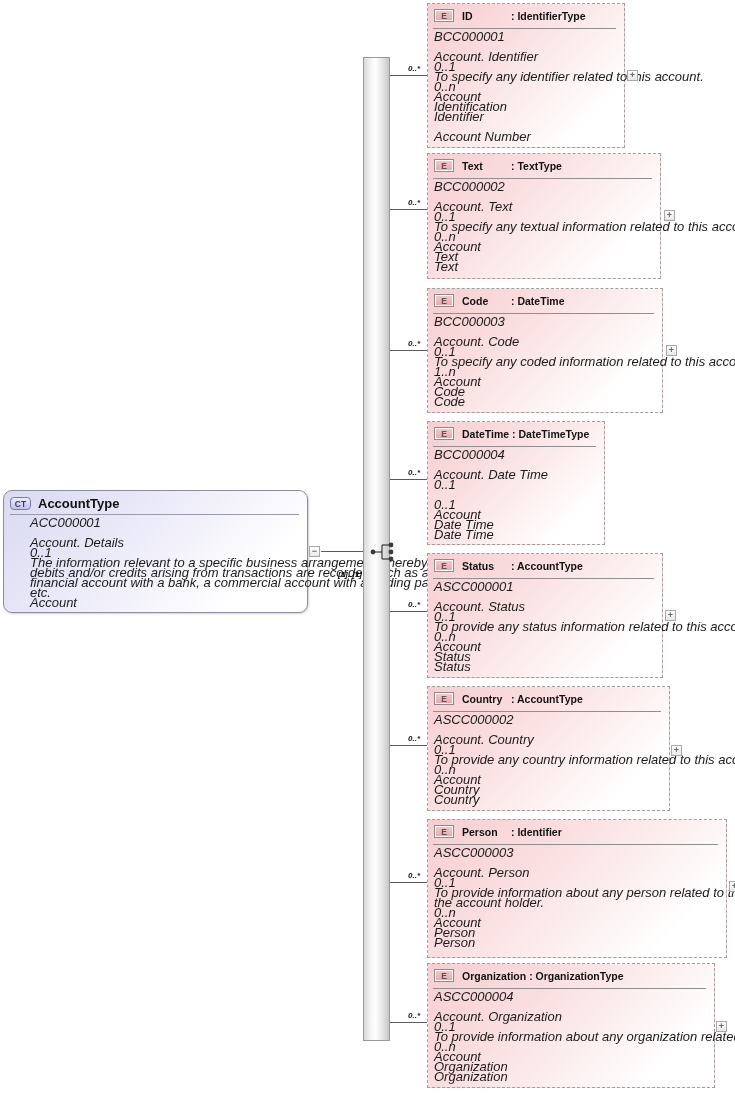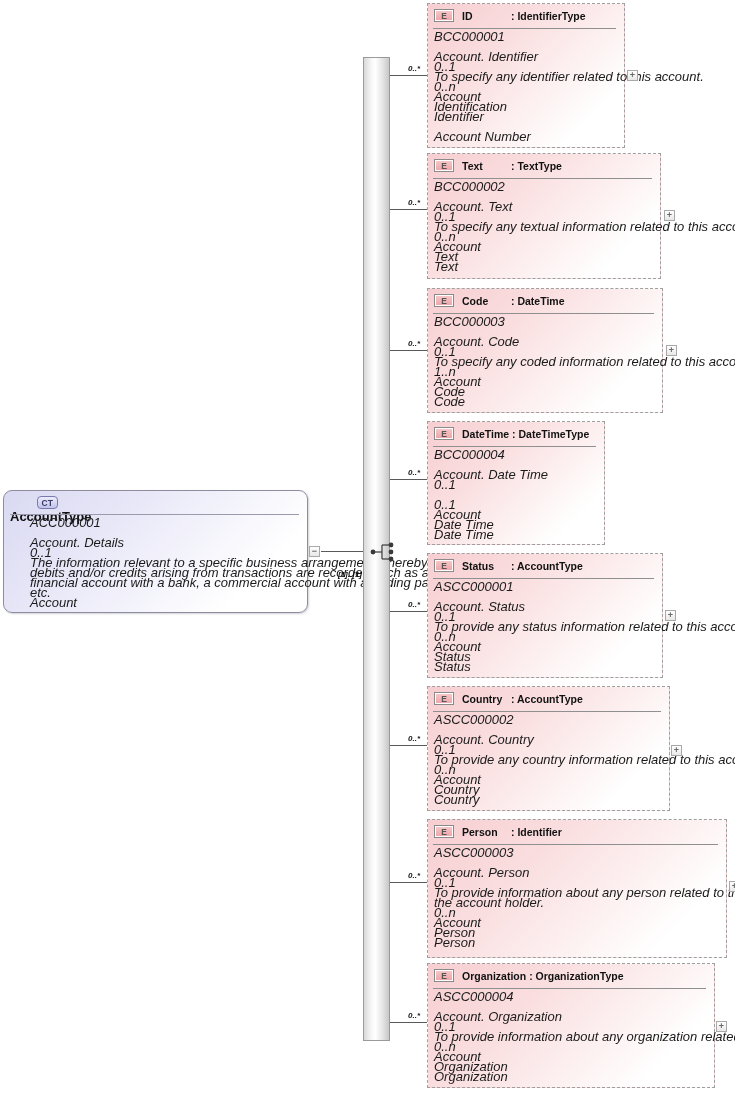--- a/index.html
+++ b/index.html
@@ -8,21 +8,21 @@
     font-family:"Liberation Sans",sans-serif;overflow:hidden;
   }
   
   .root-box{
     position:absolute;left:3px;top:490px;width:305px;height:123px;
     border:1px solid #8d8d9e;border-radius:9px;
     background:linear-gradient(135deg,#d9d9f2 0%,#e9e8f8 35%,#ffffff 80%);
     box-shadow:1px 1px 2px rgba(120,120,140,0.35);
     box-sizing:border-box;
   }
-  .root-title-row{position:absolute;left:6px;top:5px;display:flex;align-items:center;flex-direction:column;}
+  .root-title-row{position:absolute;left:6px;top:5px;display:flex;align-items:center;}
   .ct-badge{
     display:inline-block;width:21px;height:13px;border:1px solid #7a7ab2;border-radius:4px;
     background:linear-gradient(180deg,#ececfc 0%,#c3c3ea 100%);
     color:#3a3a66;font-size:8.5px;font-weight:bold;text-align:center;line-height:13px;
     margin-right:7px;box-sizing:border-box;
   }
   .root-title{font-size:13px;font-weight:bold;color:#111;}
   .root-sep{position:absolute;left:6px;right:8px;top:23px;height:1px;background:#9a9aac;}
   .root-body{
     position:absolute;left:6px;top:27px;right:4px;

